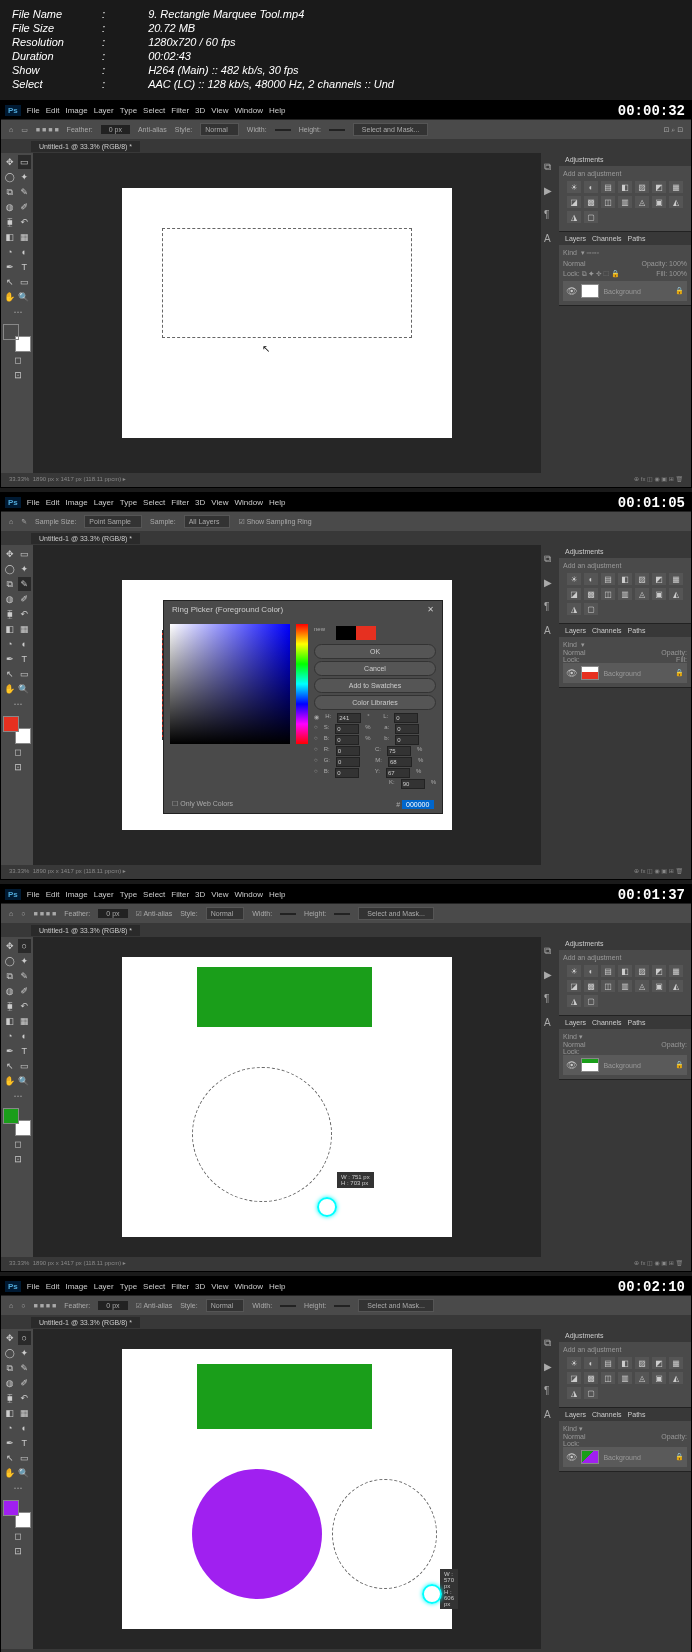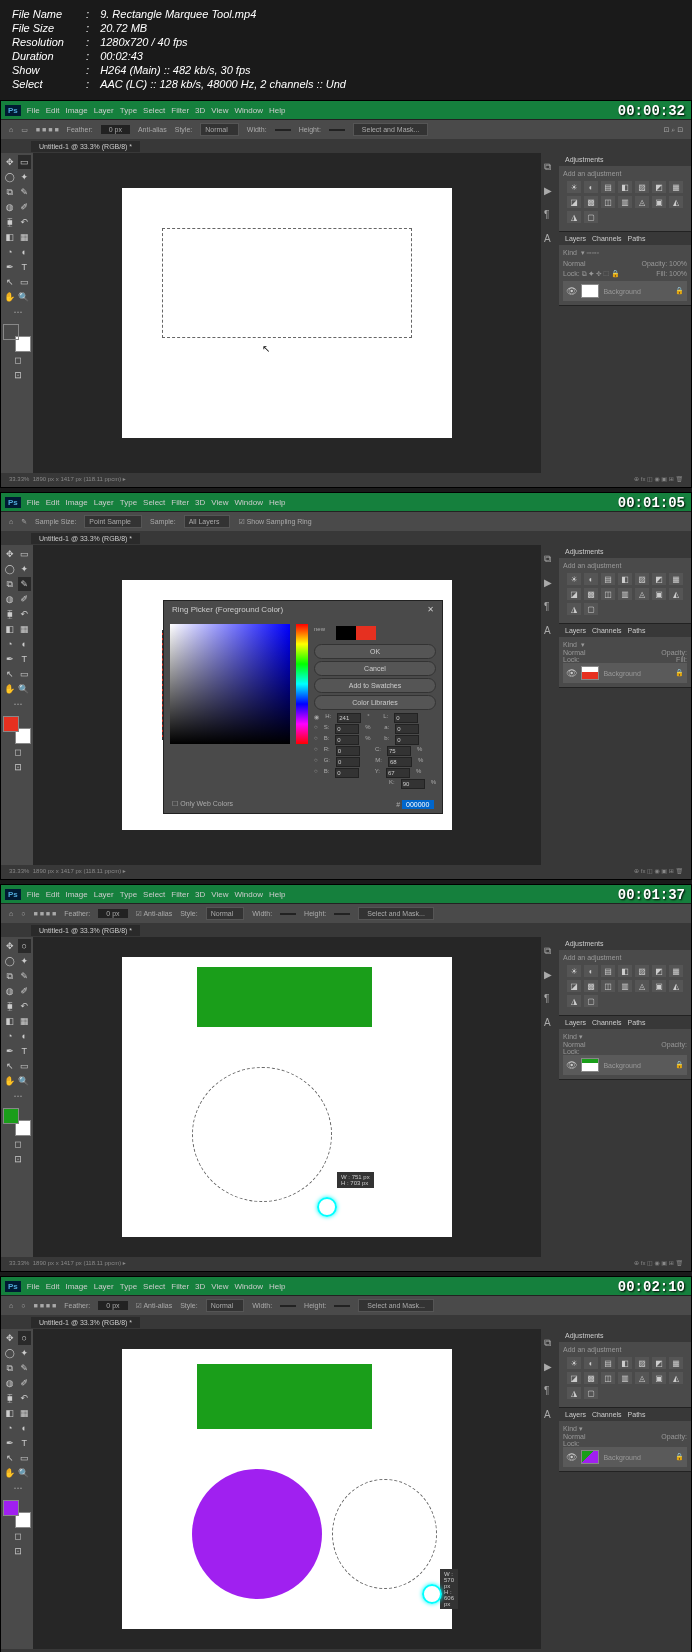--- a/index.html
+++ b/index.html
@@ -1,22 +1,22 @@
 <!DOCTYPE html>
 <html><head>
 <meta charset="utf-8">
 <style>
 * { margin: 0; padding: 0; box-sizing: border-box; font-family: Arial, sans-serif; }
 body { background: #1a1a1a; width: 692px; }
 .meta { padding: 8px 12px; color: #fff; font-style: italic; font-size: 11px; font-family: 'Times New Roman', serif; }
-.meta-row { display: flex; gap: 4px; margin-bottom: 2px; }
+.meta-row { display: flex; gap: 20px; margin-bottom: 2px; }
 .meta-label { width: 70px; }
 .frame { position: relative; background: #2a2a2a; border: 1px solid #000; margin-bottom: 4px; }
 .timestamp { position: absolute; top: 2px; right: 6px; color: #fff; font-family: 'Courier New', monospace; font-size: 14px; font-weight: bold; text-shadow: 1px 1px 2px #000; z-index: 100; }
-.menubar { background: #15803d; display: flex; align-items: center; height: 18px; font-size: 8px; color: #ccc; padding: 0 4px; gap: 6px; }
+.menubar { background: #000000; display: flex; align-items: center; height: 18px; font-size: 8px; color: #ccc; padding: 0 4px; gap: 6px; }
 .menubar span { cursor: default; }
 .ps-logo { background: #001a33; color: #4fa8d8; padding: 1px 3px; font-size: 8px; font-weight: bold; }
 .optbar { background: #4a4a4a; display: flex; align-items: center; height: 20px; font-size: 7px; color: #aaa; padding: 0 8px; gap: 8px; border-top: 1px solid #222; }
 .optbar .dropdown { background: #333; padding: 2px 10px 2px 4px; border: 1px solid #555; font-size: 7px; }
 .optbar .fld { background: #222; padding: 1px 8px; font-size: 7px; }
 .optbar .btn { background: #333; border: 1px solid #555; padding: 2px 8px; font-size: 7px; }
 .tab-row { background: #383838; height: 14px; display: flex; align-items: center; padding-left: 30px; }
 .doc-tab { background: #2a2a2a; color: #ccc; font-size: 7px; padding: 2px 8px; }
 .workspace { display: flex; height: 320px; }
 .tools { width: 32px; background: #4a4a4a; display: flex; flex-direction: column; padding: 2px; gap: 1px; }
@@ -64,21 +64,21 @@
 .marquee-circle { position: absolute; border: 1px dashed #666; border-radius: 50%; }
 .tooltip { position: absolute; background: #333; color: #ccc; font-size: 6px; padding: 2px 4px; }
 .cursor-ring { position: absolute; width: 20px; height: 20px; border: 2px solid #0ff; border-radius: 50%; box-shadow: 0 0 4px #0ff; }
 </style>
 </head>
 <body>
 
 <div class="meta">
   <div class="meta-row"><span class="meta-label">File Name</span><span>:</span>&nbsp;<span>9. Rectangle Marquee Tool.mp4</span></div>
   <div class="meta-row"><span class="meta-label">File Size</span><span>:</span>&nbsp;<span>20.72 MB</span></div>
-  <div class="meta-row"><span class="meta-label">Resolution</span><span>:</span>&nbsp;<span>1280x720 / 40 fps</span></div>
+  <div class="meta-row"><span class="meta-label">Resolution</span><span>:</span>&nbsp;<span>1280x720 / 60 fps</span></div>
   <div class="meta-row"><span class="meta-label">Duration</span><span>:</span>&nbsp;<span>00:02:43</span></div>
   <div class="meta-row"><span class="meta-label">Show</span><span>:</span>&nbsp;<span>H264 (Main) :: 482 kb/s, 30 fps</span></div>
   <div class="meta-row"><span class="meta-label">Select</span><span>:</span>&nbsp;<span>AAC (LC) :: 128 kb/s, 48000 Hz, 2 channels :: Und</span></div>
 </div>
 
 <div class="frame">
   <div class="timestamp">00:00:32</div>
   <div class="menubar">
     <span class="ps-logo">Ps</span>
     <span>File</span>

